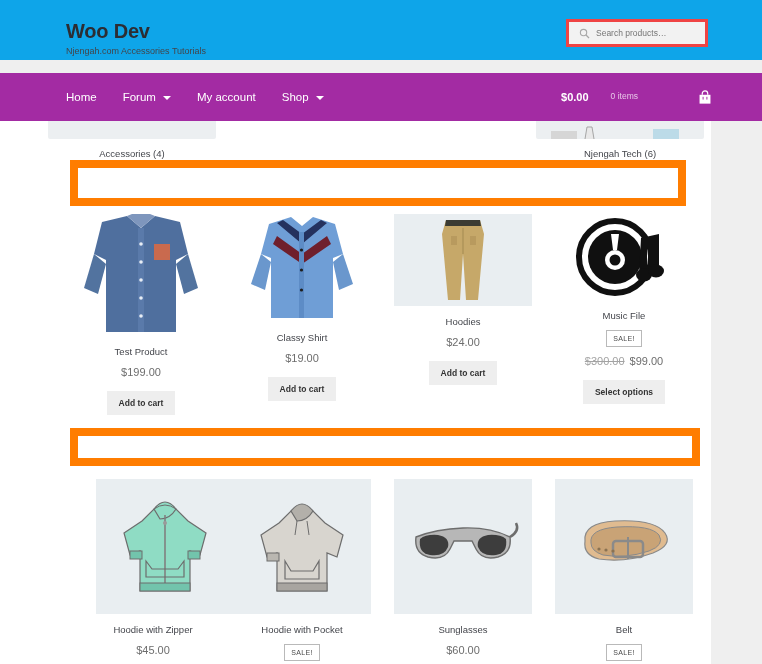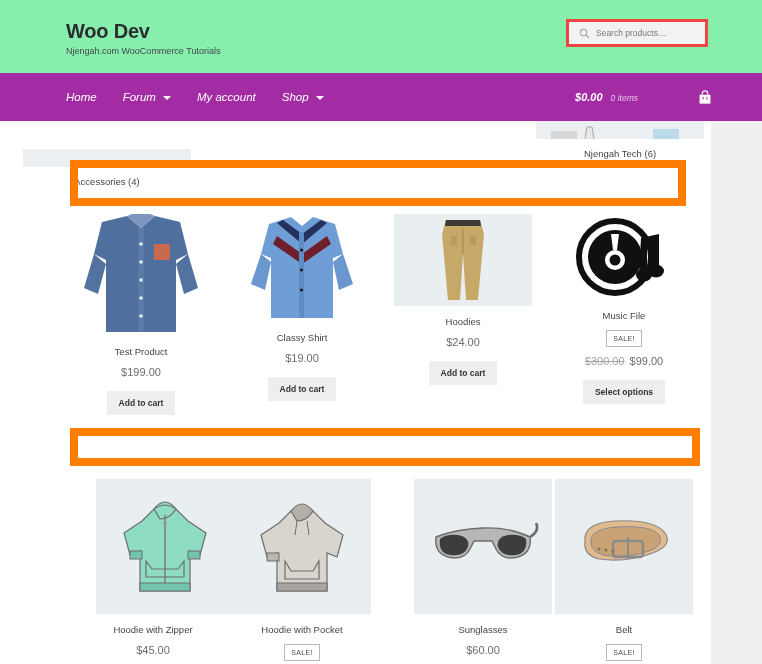--- a/index.html
+++ b/index.html
@@ -7,22 +7,22 @@
     width: 762px; height: 664px;
     overflow: hidden;
     background: #efefef;
     font-family: "Liberation Sans", sans-serif;
     color: #43454b;
   }
   .page { position: relative; width: 762px; height: 664px; background: #efefef; }
 
   
   .site-header {
-    position: absolute; left: 0; top: 0; width: 762px; height: 73px;
-    background: #86efac;
+    position: absolute; left: 0; top: 0; width: 762px; height: 60px;
+    background: #0ea5e9;
   }
   .brand { position: absolute; left: 66px; top: 20px; }
   .brand-title {
     font-size: 20px; font-weight: bold; color: #2c2d33;
     letter-spacing: -0.2px; line-height: 22px;
   }
   .brand-tagline {
     font-size: 9px; color: #43454b; margin-top: 4px; line-height: 11px;
   }
   .search-box {
@@ -34,40 +34,39 @@
   .search-input {
     border: 0; background: transparent; outline: none;
     font-family: "Liberation Sans", sans-serif;
     font-size: 8.5px; color: #8d8d8d; width: 110px; padding: 0;
   }
 
   
   .nav-bar {
     position: absolute; left: 0; top: 73px; width: 762px; height: 48px;
     background: #a32ba3;
-    font-style: italic;
   }
   .nav-links {
     position: absolute; left: 66px; top: 0; height: 48px;
     display: flex; align-items: center; gap: 26px;
   }
   .nav-item {
     display: flex; align-items: center; gap: 7px;
     color: #ffffff; font-size: 11.5px; cursor: pointer; white-space: nowrap;
   }
   .caret {
     width: 0; height: 0; border-left: 4px solid transparent;
     border-right: 4px solid transparent; border-top: 4px solid #ffffff;
     margin-top: 2px;
   }
   .cart-area {
     position: absolute; right: 50px; top: 0; height: 48px;
     display: flex; align-items: center; gap: 60px;
   }
-  .cart-text { display: flex; align-items: flex-end; gap: 8px; }
+  .cart-text { display: flex; align-items: flex-start; gap: 22px; }
   .cart-total { color: #ffffff; font-size: 11px; font-weight: bold; }
   .cart-count { color: #e8c7e8; font-size: 8.5px; }
   .cart-icon { width: 14px; height: 15px; }
 
   
   .content {
     position: absolute; left: 0; top: 121px; width: 711px; height: 543px;
     background: #ffffff; overflow: hidden;
   }
 
@@ -123,21 +122,21 @@
   }
 </style>
 </head>
 <body>
 
 <div class="page">
 
   <div class="site-header">
     <div class="brand">
       <div class="brand-title">Woo Dev</div>
-      <div class="brand-tagline">Njengah.com WooCommerce Tutorials</div>
+      <div class="brand-tagline">Njengah.com Accessories Tutorials</div>
     </div>
 
     <div class="search-box">
       <svg class="search-icon" viewBox="0 0 16 16">
         <circle cx="6.6" cy="6.6" r="4.6" fill="none" stroke="#6b6b6b" stroke-width="1.6"></circle>
         <line x1="10.2" y1="10.2" x2="14.6" y2="14.6" stroke="#6b6b6b" stroke-width="1.8"></line>
       </svg>
       <input class="search-input" type="text" placeholder="Search products…" style="">
     </div>
   </div>
@@ -171,21 +170,21 @@
         <rect x="6.5" y="10" width="1.4" height="4" fill="#a32ba3"></rect>
         <rect x="12.1" y="10" width="1.4" height="4" fill="#a32ba3"></rect>
       </svg>
     </div>
   </div>
 
   <div class="content">
 
     <div class="cat-strip">
 
-      <div class="cat-cell" style="left:17px;margin-top:28px;">
+      <div class="cat-cell" style="left:42px;">
         <div class="cat-thumb"></div>
         <div class="cat-label">Accessories (4)</div>
       </div>
 
 
       <div class="cat-cell" style="left:530px;">
         <div class="cat-thumb">
           <svg class="sketch" width="150" height="18" viewBox="0 0 150 18">
             <rect x="6" y="10" width="26" height="8" fill="#d6d6d6"></rect>
             <path d="M40 18 L42 6 L47 6 L49 18" fill="#e8e8e8" stroke="#a5a5a5" stroke-width="1"></path>
@@ -303,21 +302,21 @@
             <path d="M64 42 L62 56 M74 42 L76 56" stroke="#6d6d6d" stroke-width="1"></path>
             <path d="M52 82 L58 92 L80 92 L86 82 L86 100 L52 100 Z" fill="none" stroke="#6d6d6d" stroke-width="1.2"></path>
             <rect x="44" y="104" width="50" height="8" fill="#a8a5a0" stroke="#6d6d6d" stroke-width="1"></rect>
             <rect x="34" y="74" width="12" height="8" fill="#bab7b1" stroke="#6d6d6d" stroke-width="1"></rect>
           </svg>
         </div>
         <div class="prod-title">Hoodie with Pocket</div>
         <div><span class="sale-badge">SALE!</span></div>
       </div>
 
-      <div class="prod" style="left:394px;margin-left:20px;">
+      <div class="prod" style="left:394px;">
         <div class="prod-img" style="height:135px;">
           <svg width="138" height="135" viewBox="0 0 138 135">
             <path d="M22 58 Q20 74 34 78 Q50 82 56 70 L60 62 L78 62 L82 70 Q88 82 104 78 Q118 74 116 58 Q96 48 69 49 Q42 50 22 58 Z" fill="#b7b7b7" stroke="#6d6d6d" stroke-width="1.4"></path>
             <path d="M26 60 Q24 74 36 76 Q50 78 54 68 Q56 58 44 56 Q32 55 26 60 Z" fill="#3d3d3d"></path>
             <path d="M112 60 Q114 74 102 76 Q88 78 84 68 Q82 58 94 56 Q106 55 112 60 Z" fill="#3d3d3d"></path>
             <path d="M116 58 Q126 52 122 44" fill="none" stroke="#6d6d6d" stroke-width="2.5"></path>
           </svg>
         </div>
         <div class="prod-title">Sunglasses</div>
         <div class="prod-price">$60.00</div>

